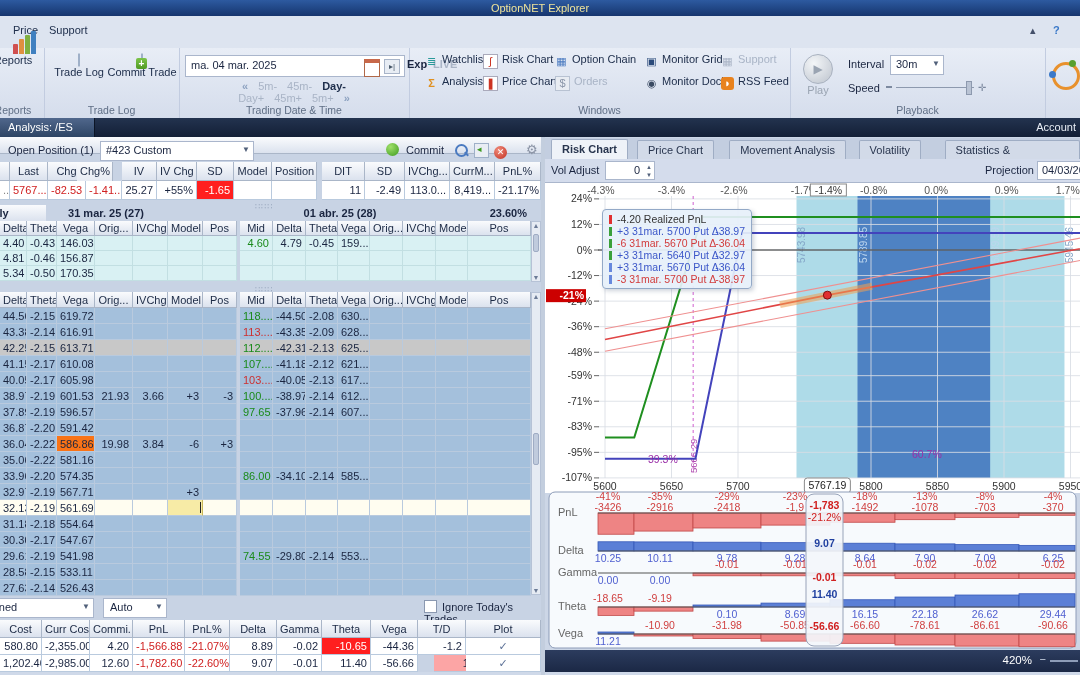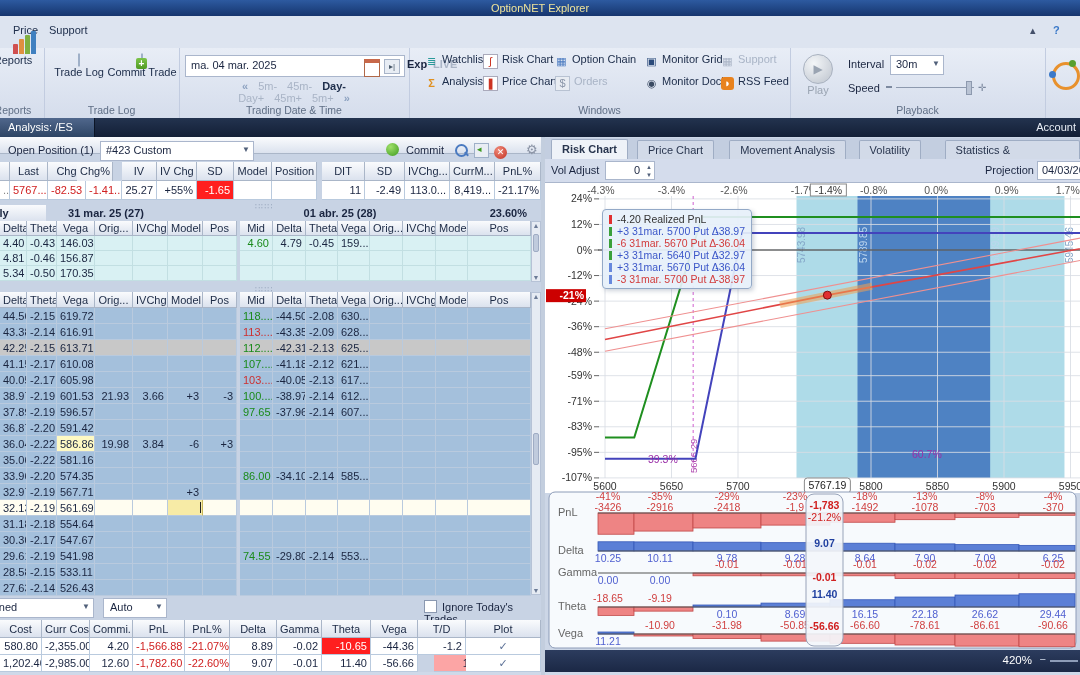--- a/index.html
+++ b/index.html
@@ -350,21 +350,21 @@
       <div class="gc" style="left: 203px; top: 267px; width: 34px; height: 16px; line-height: 16px; background: rgb(164, 192, 220);"></div>
       <div class="gc" style="left: 0px; top: 283px; width: 27px; height: 16px; line-height: 16px; background: rgb(164, 192, 220);">36.87</div>
       <div class="gc" style="left: 27px; top: 283px; width: 30px; height: 16px; line-height: 16px; background: rgb(164, 192, 220);">-2.20</div>
       <div class="gc" style="left: 57px; top: 283px; width: 38px; height: 16px; line-height: 16px; background: rgb(164, 192, 220);">591.42</div>
       <div class="gc" style="left: 95px; top: 283px; width: 38px; height: 16px; line-height: 16px; background: rgb(164, 192, 220);"></div>
       <div class="gc" style="left: 133px; top: 283px; width: 35px; height: 16px; line-height: 16px; background: rgb(164, 192, 220);"></div>
       <div class="gc" style="left: 168px; top: 283px; width: 35px; height: 16px; line-height: 16px; background: rgb(164, 192, 220);"></div>
       <div class="gc" style="left: 203px; top: 283px; width: 34px; height: 16px; line-height: 16px; background: rgb(164, 192, 220);"></div>
       <div class="gc" style="left: 0px; top: 299px; width: 27px; height: 16px; line-height: 16px; background: rgb(164, 192, 220);">36.04</div>
       <div class="gc" style="left: 27px; top: 299px; width: 30px; height: 16px; line-height: 16px; background: rgb(164, 192, 220);">-2.22</div>
-      <div class="gc" style="left: 57px; top: 299px; width: 38px; height: 16px; line-height: 16px; background: #fef9c3;">586.86</div>
+      <div class="gc" style="left: 57px; top: 299px; width: 38px; height: 16px; line-height: 16px; background: #f97316;">586.86</div>
       <div class="gc" style="left: 95px; top: 299px; width: 38px; height: 16px; line-height: 16px; background: rgb(164, 192, 220);">19.98</div>
       <div class="gc" style="left: 133px; top: 299px; width: 35px; height: 16px; line-height: 16px; background: rgb(164, 192, 220);">3.84</div>
       <div class="gc" style="left: 168px; top: 299px; width: 35px; height: 16px; line-height: 16px; background: rgb(164, 192, 220);">-6</div>
       <div class="gc" style="left: 203px; top: 299px; width: 34px; height: 16px; line-height: 16px; background: rgb(164, 192, 220);">+3</div>
       <div class="gc" style="left: 0px; top: 315px; width: 27px; height: 16px; line-height: 16px; background: rgb(164, 192, 220);">35.06</div>
       <div class="gc" style="left: 27px; top: 315px; width: 30px; height: 16px; line-height: 16px; background: rgb(164, 192, 220);">-2.22</div>
       <div class="gc" style="left: 57px; top: 315px; width: 38px; height: 16px; line-height: 16px; background: rgb(164, 192, 220);">581.16</div>
       <div class="gc" style="left: 95px; top: 315px; width: 38px; height: 16px; line-height: 16px; background: rgb(164, 192, 220);"></div>
       <div class="gc" style="left: 133px; top: 315px; width: 35px; height: 16px; line-height: 16px; background: rgb(164, 192, 220);"></div>
       <div class="gc" style="left: 168px; top: 315px; width: 35px; height: 16px; line-height: 16px; background: rgb(164, 192, 220);"></div>

